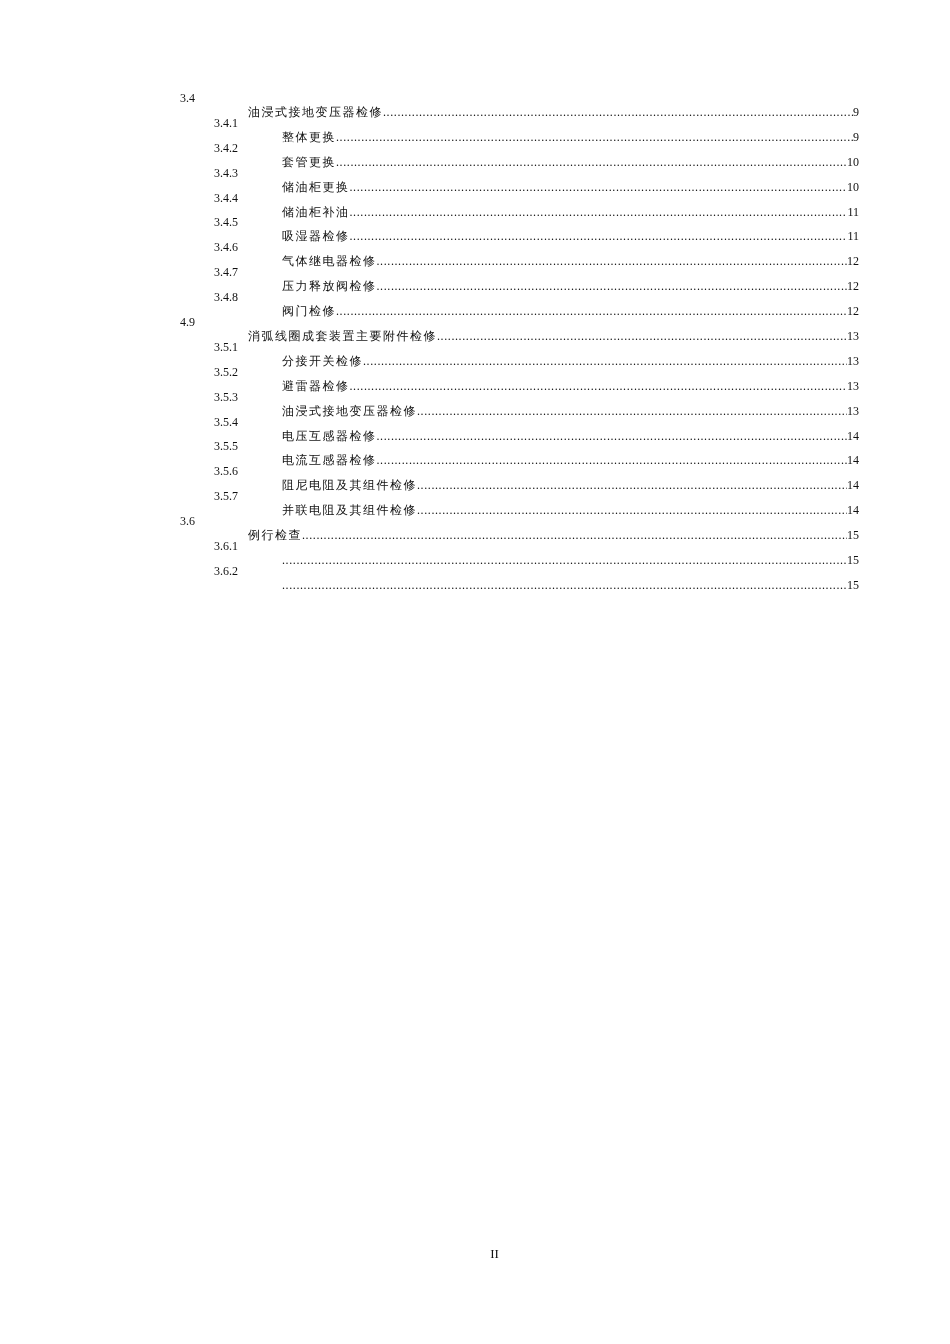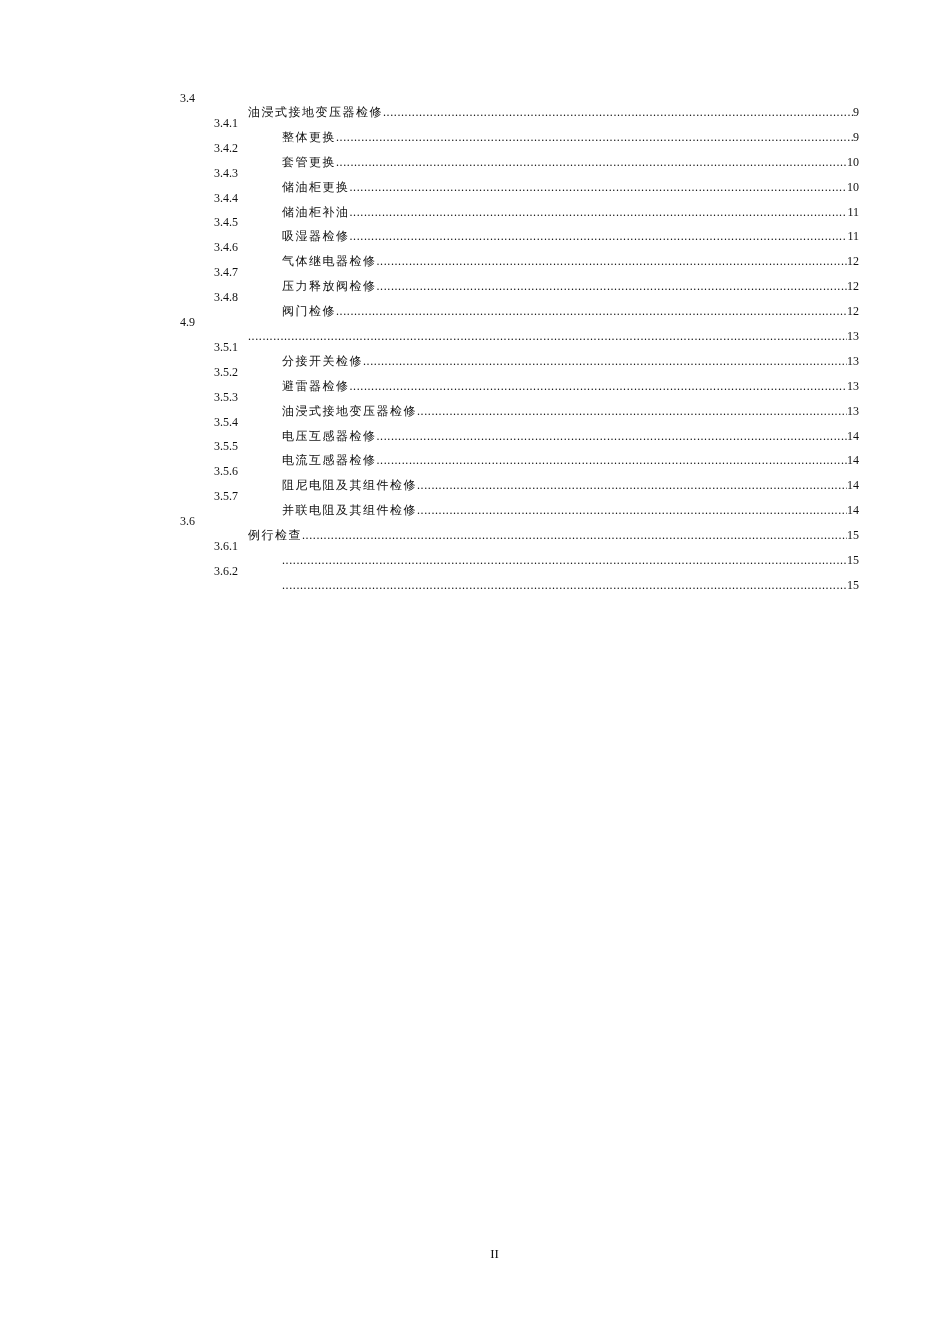--- a/index.html
+++ b/index.html
@@ -91,20 +91,21 @@
     <span class="num">3.4.8</span>
     <div class="entry">
         <span class="title">阀门检修</span>
         <span class="leader"></span>
         <span class="page">12</span>
       </div>
   </div>
   <div class="toc-row lvl1">
     <span class="num">4.9</span>
     <div class="entry">
+        <span class="title">消弧线圈成套装置主要附件检修</span>
         <span class="leader"></span>
         <span class="page">13</span>
       </div>
   </div>
   <div class="toc-row lvl2">
     <span class="num">3.5.1</span>
     <div class="entry">
         <span class="title">分接开关检修</span>
         <span class="leader"></span>
         <span class="page">13</span>

